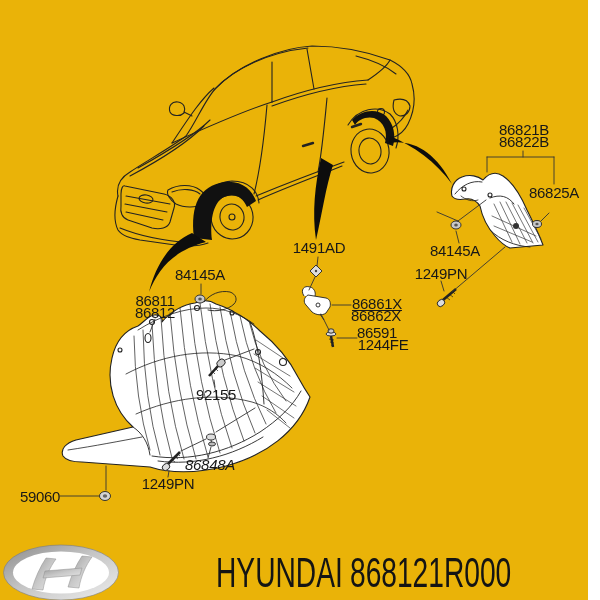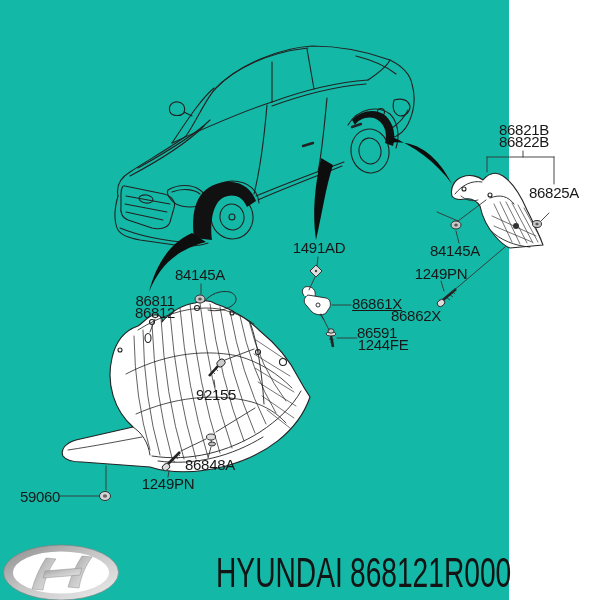--- a/index.html
+++ b/index.html
@@ -1,17 +1,17 @@
 <!DOCTYPE html>
 <html><head>
 <meta charset="utf-8">
 <style>
   html,body{margin:0;padding:0;background:#ffffff;}
   body{width:600px;height:600px;overflow:hidden;}
-  .stage{position:relative;width:509px;height:600px;background:#14b8a6;
+  .stage{position:relative;width:588px;height:600px;background:#eab308;
          font-family:"Liberation Sans",sans-serif;}
   svg.art{position:absolute;left:0;top:0;}
   .lbl{position:absolute;transform:translateX(-50%);font-size:15px;line-height:1.0;
        letter-spacing:-0.3px;color:#181818;white-space:nowrap;}
   .footer-title{position:absolute;left:216px;top:551px;font-size:43px;line-height:1.0;
        color:#141414;transform:scaleX(0.655);transform-origin:0 0;white-space:nowrap;}
   .footer-title .num{margin-left:11px;}
   .logo-wrap{position:absolute;left:0px;top:537px;width:126px;height:63px;}
 </style>
 </head>
@@ -225,28 +225,28 @@
     </g>
   </svg>
 
   <div class="lbl" style="left:524px;top:122px;">86821B</div>
   <div class="lbl" style="left:524px;top:134px;">86822B</div>
   <div class="lbl" style="left:554px;top:185px;">86825A</div>
   <div class="lbl" style="left:455px;top:243px;">84145A</div>
   <div class="lbl" style="left:441px;top:266px;">1249PN</div>
   <div class="lbl" style="left:319px;top:240px;">1491AD</div>
   <div class="lbl" style="left:377px;top:296px;text-decoration:underline;">86861X</div>
-  <div class="lbl" style="left:376px;top:308px;margin-left:40px;">86862X</div>
+  <div class="lbl" style="left:376px;top:308px;">86862X</div>
   <div class="lbl" style="left:377px;top:325px;text-align:center;">86591</div>
   <div class="lbl" style="left:383px;top:337px;">1244FE</div>
   <div class="lbl" style="left:155px;top:293px;">86811</div>
   <div class="lbl" style="left:155px;top:305px;">86812</div>
   <div class="lbl" style="left:200px;top:267px;">84145A</div>
   <div class="lbl" style="left:216px;top:387px;">92155</div>
-  <div class="lbl" style="left:210px;top:457px;">86848A</div>
+  <div class="lbl" style="left:210px;top:457px;font-style:italic;">86848A</div>
   <div class="lbl" style="left:168px;top:476px;">1249PN</div>
   <div class="lbl" style="left:40px;top:489px;">59060</div>
 
   <div class="logo-wrap">
     <svg width="126" height="63" viewBox="0 0 126 63">
       <defs>
         <linearGradient id="lg1" x1="0" y1="0" x2="1" y2="1">
           <stop offset="0" stop-color="#8a8a8a"></stop>
           <stop offset="0.45" stop-color="#c4c4c4"></stop>
           <stop offset="1" stop-color="#eeeeee"></stop>

